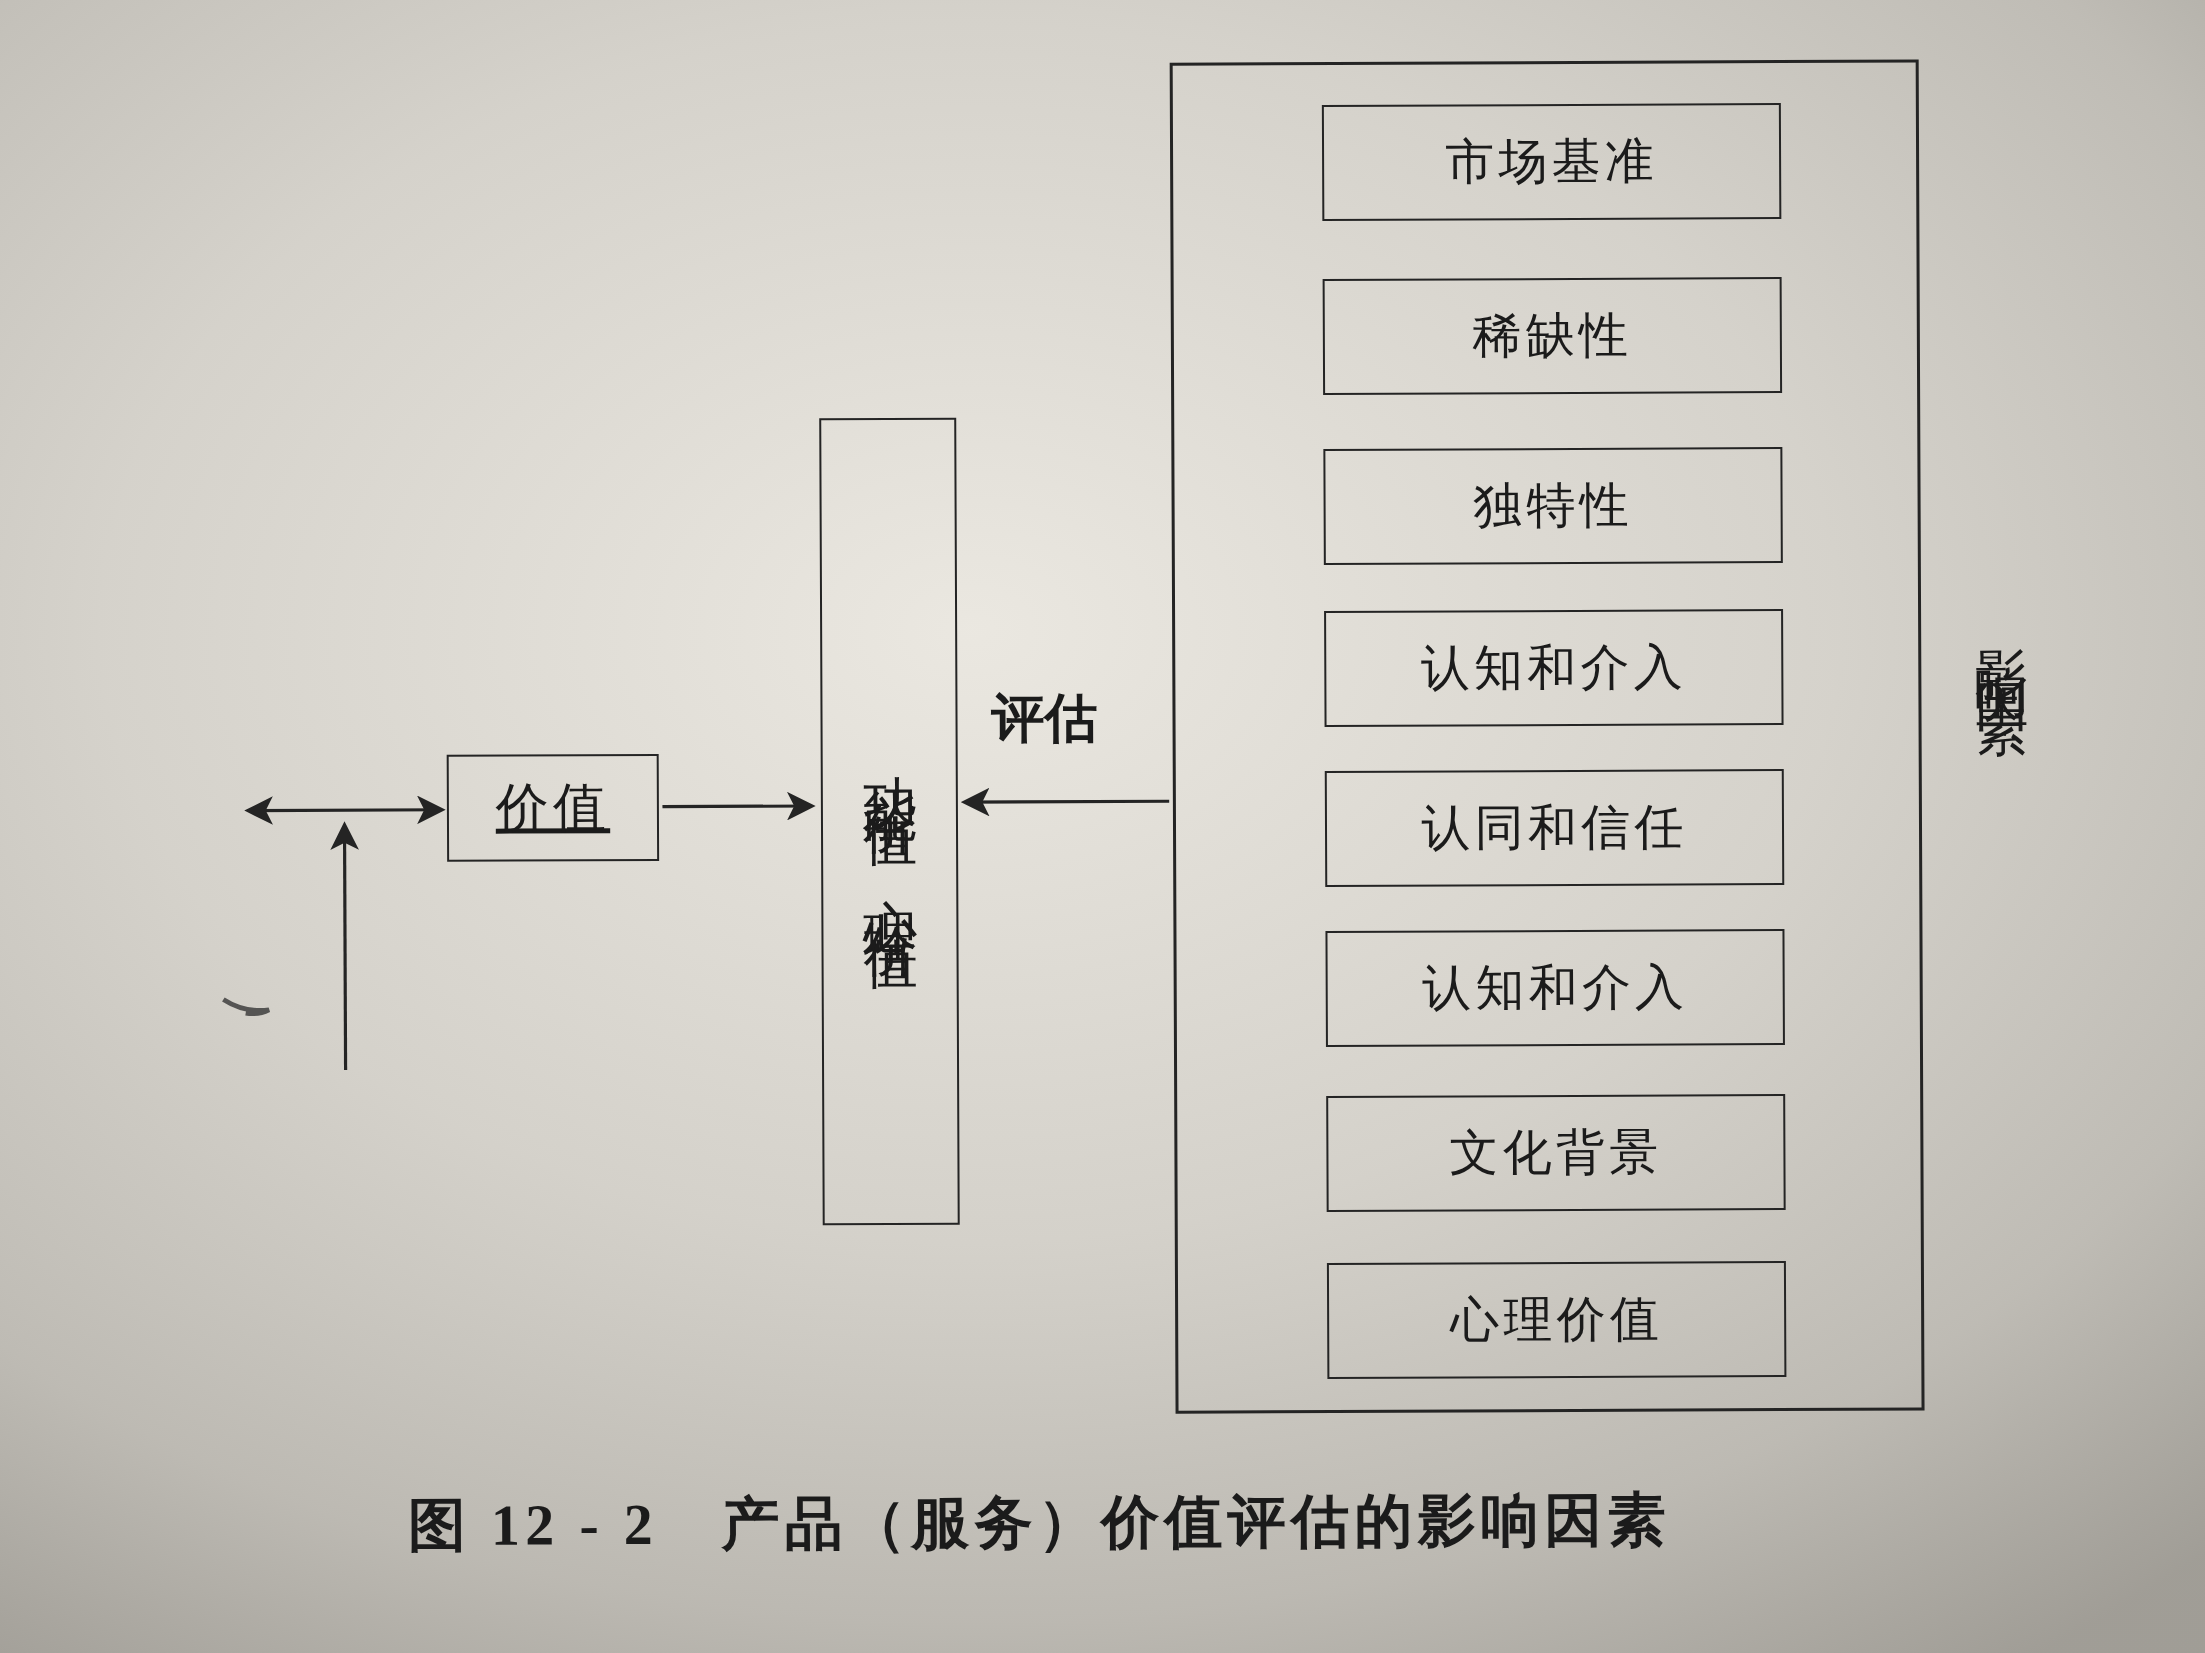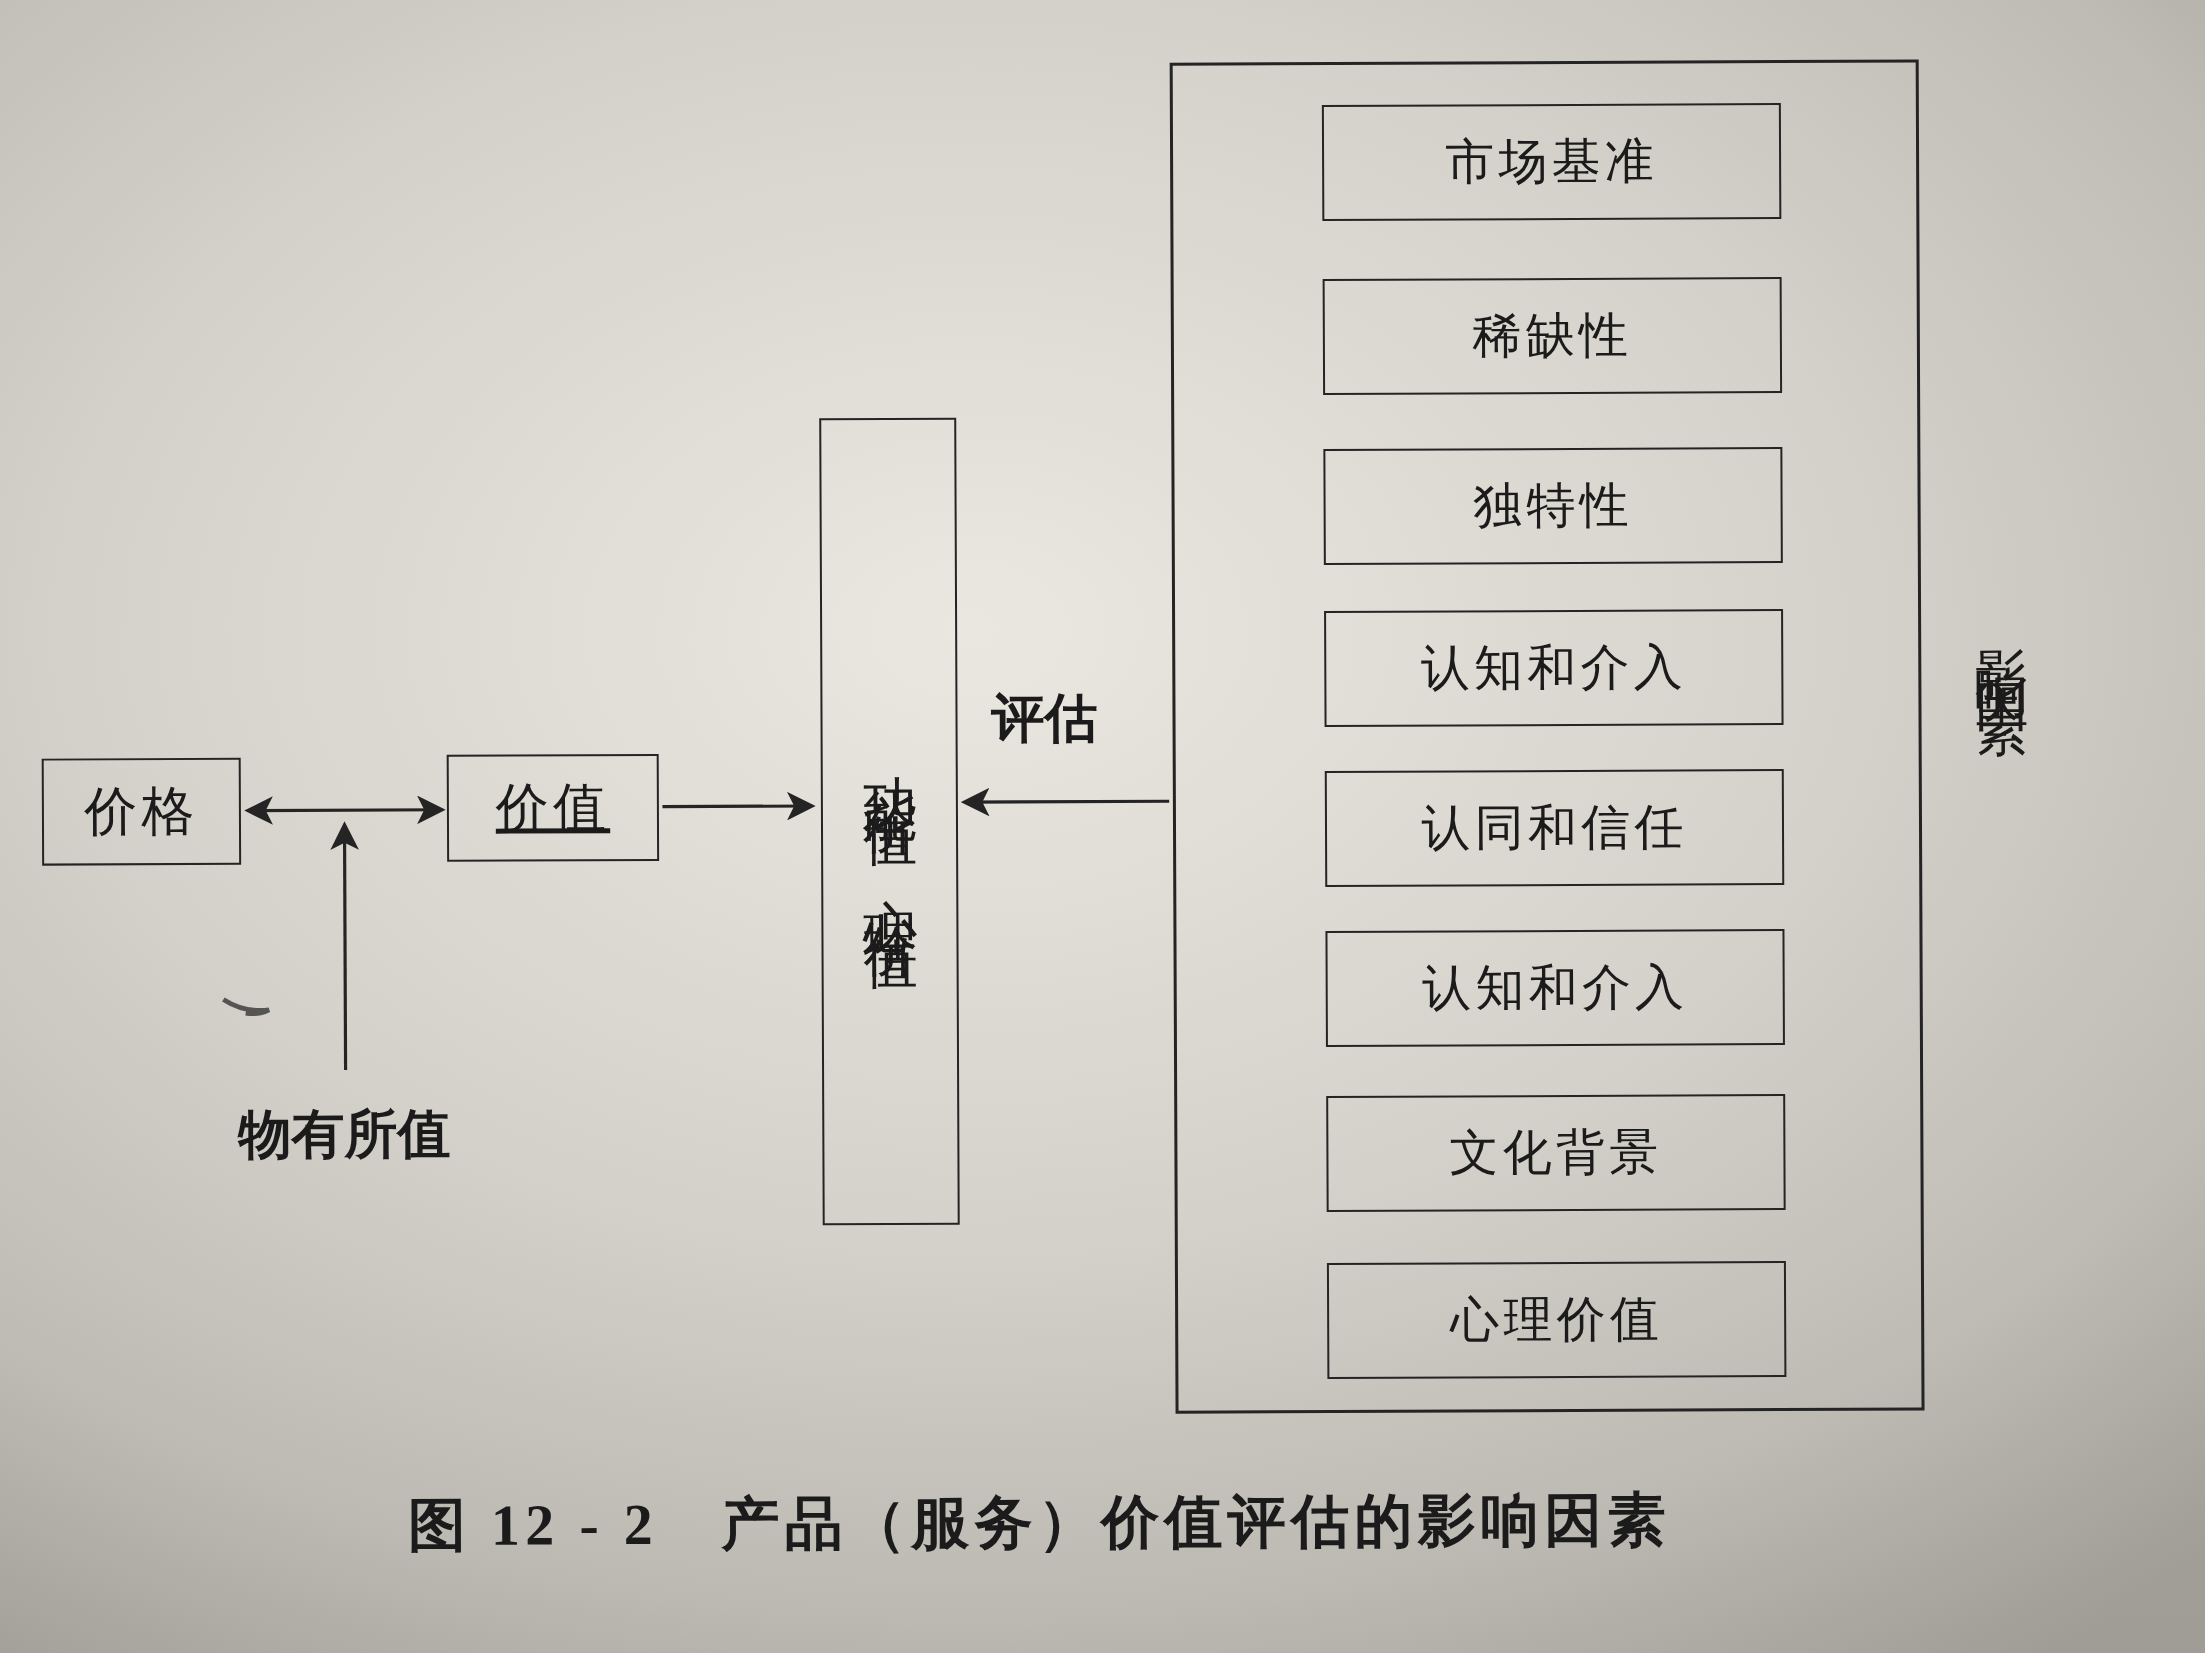--- a/index.html
+++ b/index.html
@@ -106,35 +106,31 @@
 
       <line x1="1250" y1="1518" x2="1530" y2="1518" stroke="#242424" stroke-width="6" marker-end="url(#arrow)"></line>
 
       <line x1="2206" y1="1512" x2="1822" y2="1512" stroke="#242424" stroke-width="6" marker-end="url(#arrow)"></line>
 
       <line x1="650" y1="2012" x2="650" y2="1552" stroke="#242424" stroke-width="6" marker-end="url(#arrow)"></line>
 
       <path d="M420,1878 q 40,26 86,20 q -20,10 -44,6" stroke="#2b2b2b" stroke-width="9" fill="none" opacity="0.75"></path>
     </svg>
 
-    <div class="box" style="left:42px; top:754px; width:199px; height:107px;">
-      <span class="label">价格</span>
-    </div>
 
     <div class="box" style="left:447px; top:752px; width:212px; height:107px;text-decoration:underline;">
       <span class="label">价值</span>
     </div>
 
     <div class="box" style="left:821px; top:417px; width:137px; height:807px;">
       <span class="label vertical combined-label">功能价值＋心理价值</span>
     </div>
 
     <div class="free-label" style="left:992px; top:683px;">评估</div>
 
-    <div class="free-label" style="left:237px; top:1096px;">物有所值</div>
 
     <div class="factor-panel" style="left:1173px; top:63px; width:749px; height:1351px;"></div>
 
     <div class="factor-box" style="left:1325px; top:106px;  width:459px; height:116px;">
       <span class="label">市场基准</span>
     </div>
     <div class="factor-box" style="left:1325px; top:280px;  width:459px; height:116px;">
       <span class="label">稀缺性</span>
     </div>
     <div class="factor-box" style="left:1325px; top:450px;  width:459px; height:116px;">

